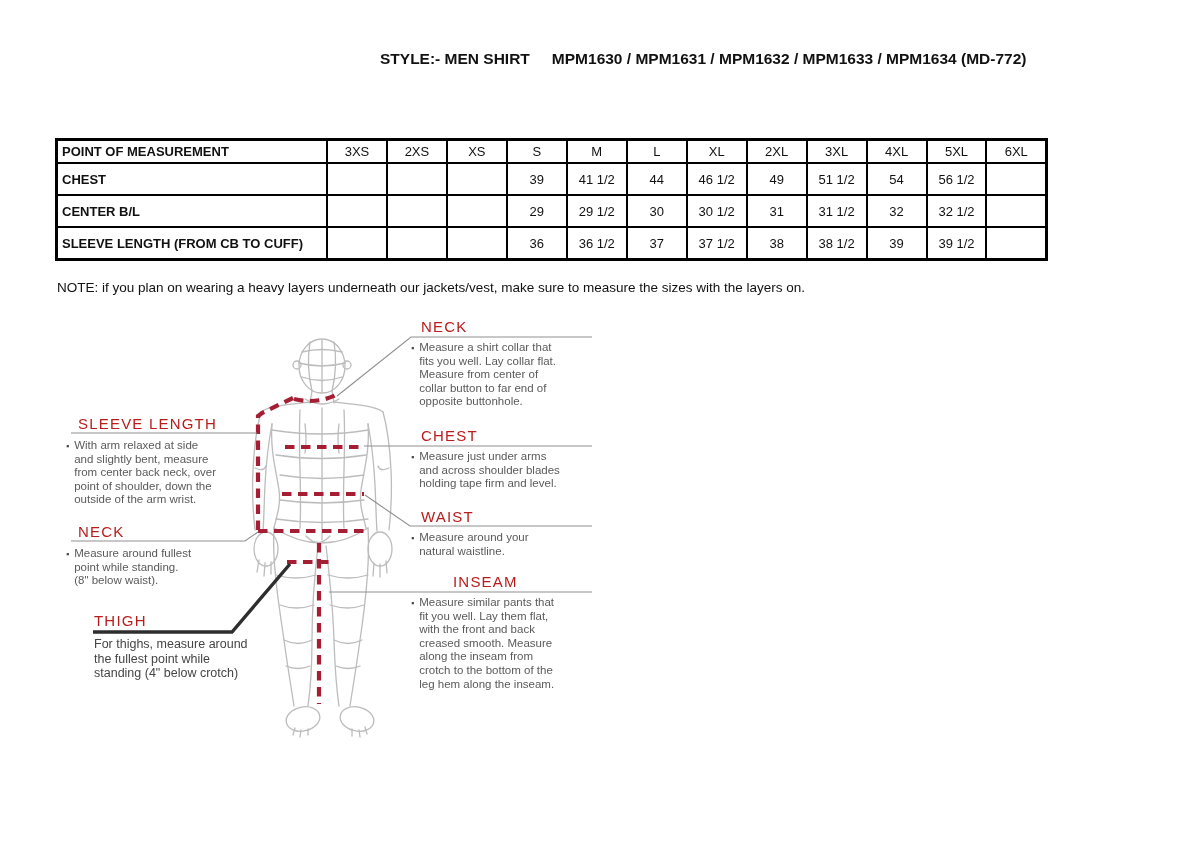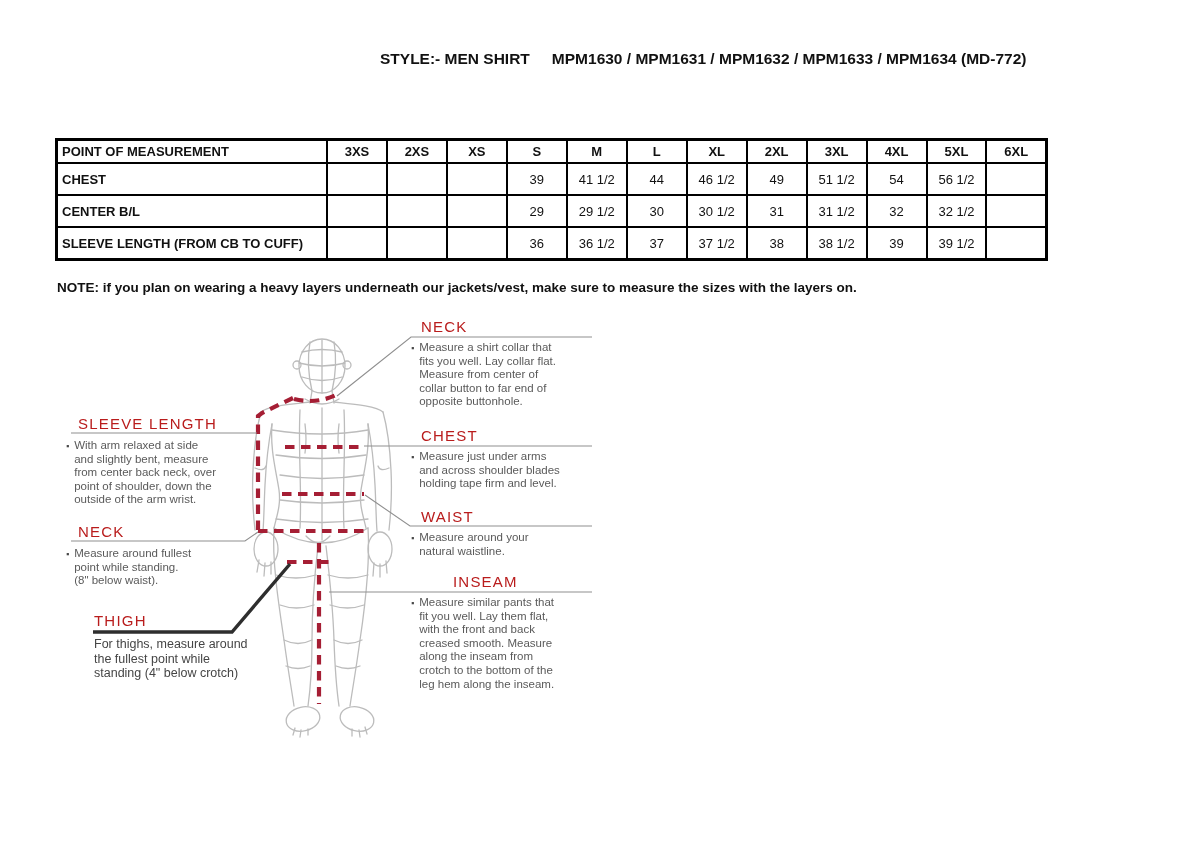--- a/index.html
+++ b/index.html
@@ -8,26 +8,26 @@
 
   
   .title{position:absolute;left:380px;top:50px;font-size:15.5px;font-weight:bold;white-space:nowrap;}
   .title .codes{margin-left:22px;}
 
   
   .size-table{position:absolute;left:55px;top:138px;width:993px;border-collapse:collapse;
               table-layout:fixed;border:3px solid #000;}
   .size-table th,.size-table td{border:2px solid #000;font-size:13px;text-align:center;
               padding:0;height:30px;white-space:nowrap;overflow:hidden;}
-  .size-table thead th{height:21px;font-weight:bold;}
+  .size-table thead th{height:21px;font-weight:normal;}
   .size-table .pom{text-align:left;padding-left:4px;font-weight:bold;width:264px;}
   .size-table tbody td{font-weight:normal;}
 
   
-  .note{position:absolute;left:57px;top:280px;font-size:13.5px;font-weight:bold;}
+  .note{position:absolute;left:57px;top:280px;font-size:13.5px;font-weight:normal;}
 
   
   .figure-svg{position:absolute;left:40px;top:315px;}
   .wire{stroke:#bcbcbc;stroke-width:1.3;fill:none;stroke-linecap:round;}
   .dash{stroke:var(--dash,#A51E34);stroke-width:4.2;fill:none;stroke-dasharray:9.5 6.5;}
   .callout{stroke:#8f8f8f;stroke-width:1.1;fill:none;}
   .thigh-line{stroke:#2e2e2e;stroke-width:3.4;fill:none;}
 
   
   .g-h{position:absolute;font-size:15px;letter-spacing:1.2px;color:#b91c1c;white-space:nowrap;}

